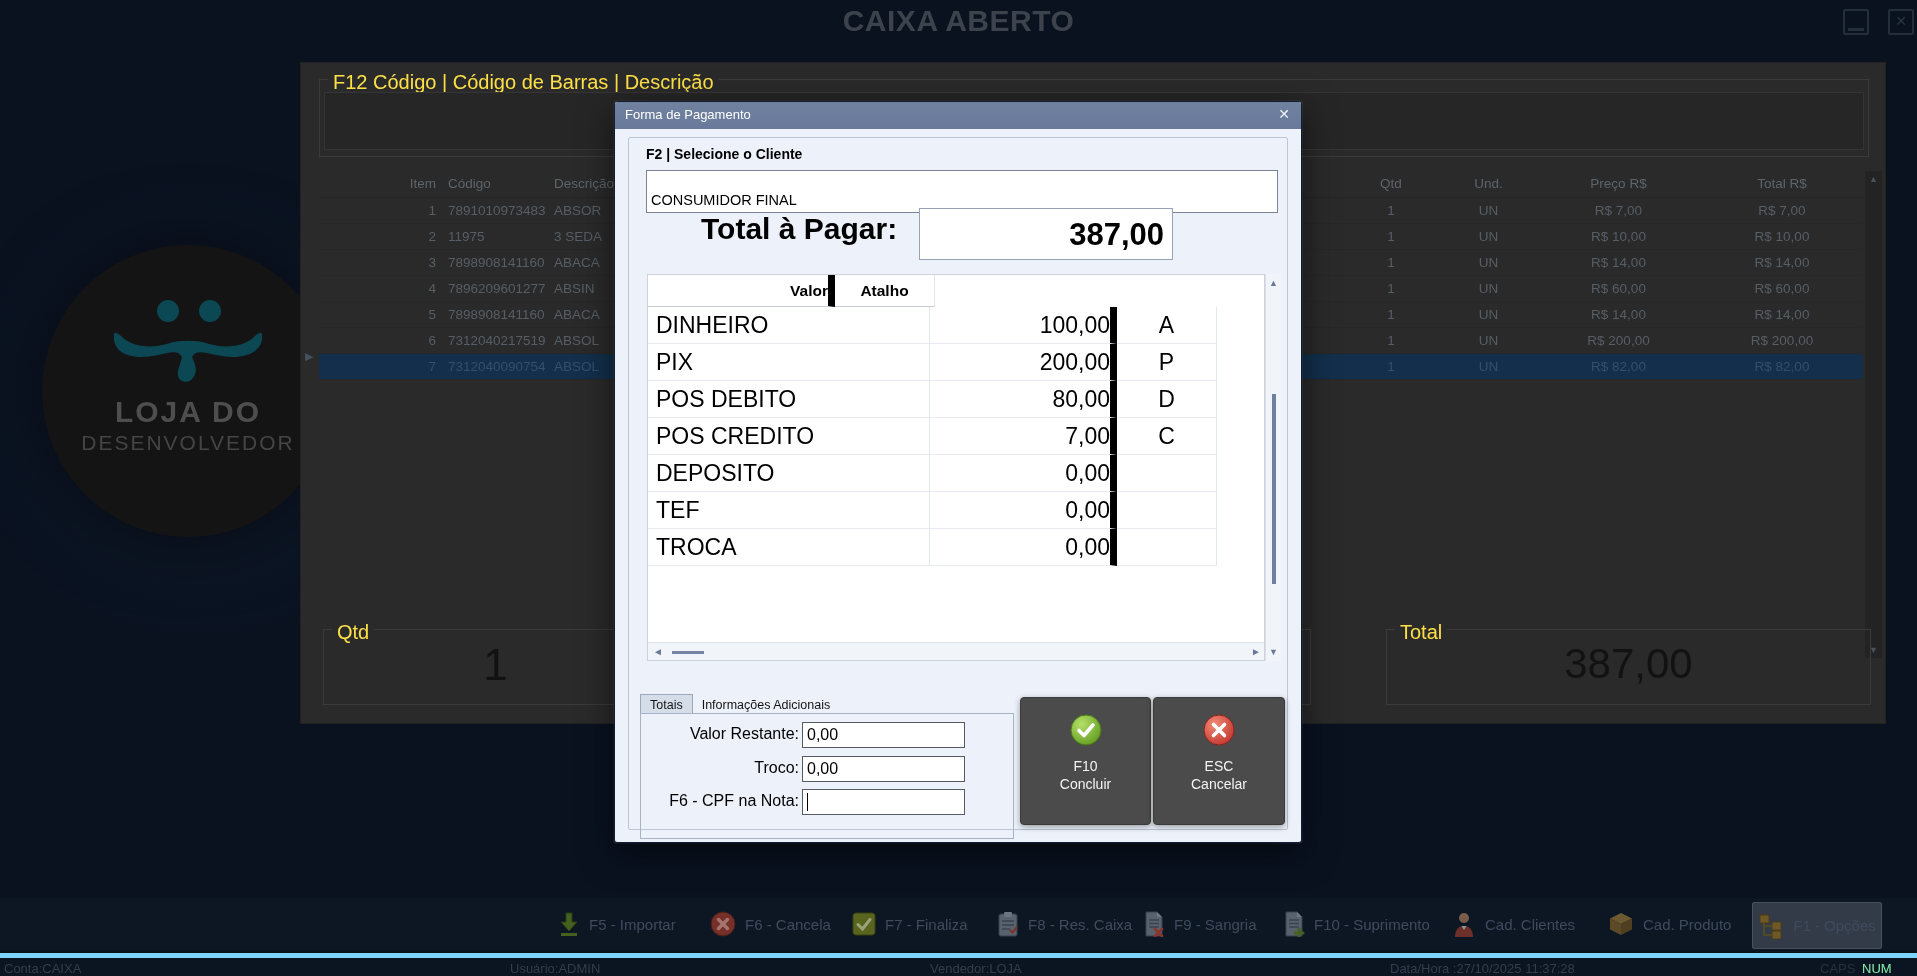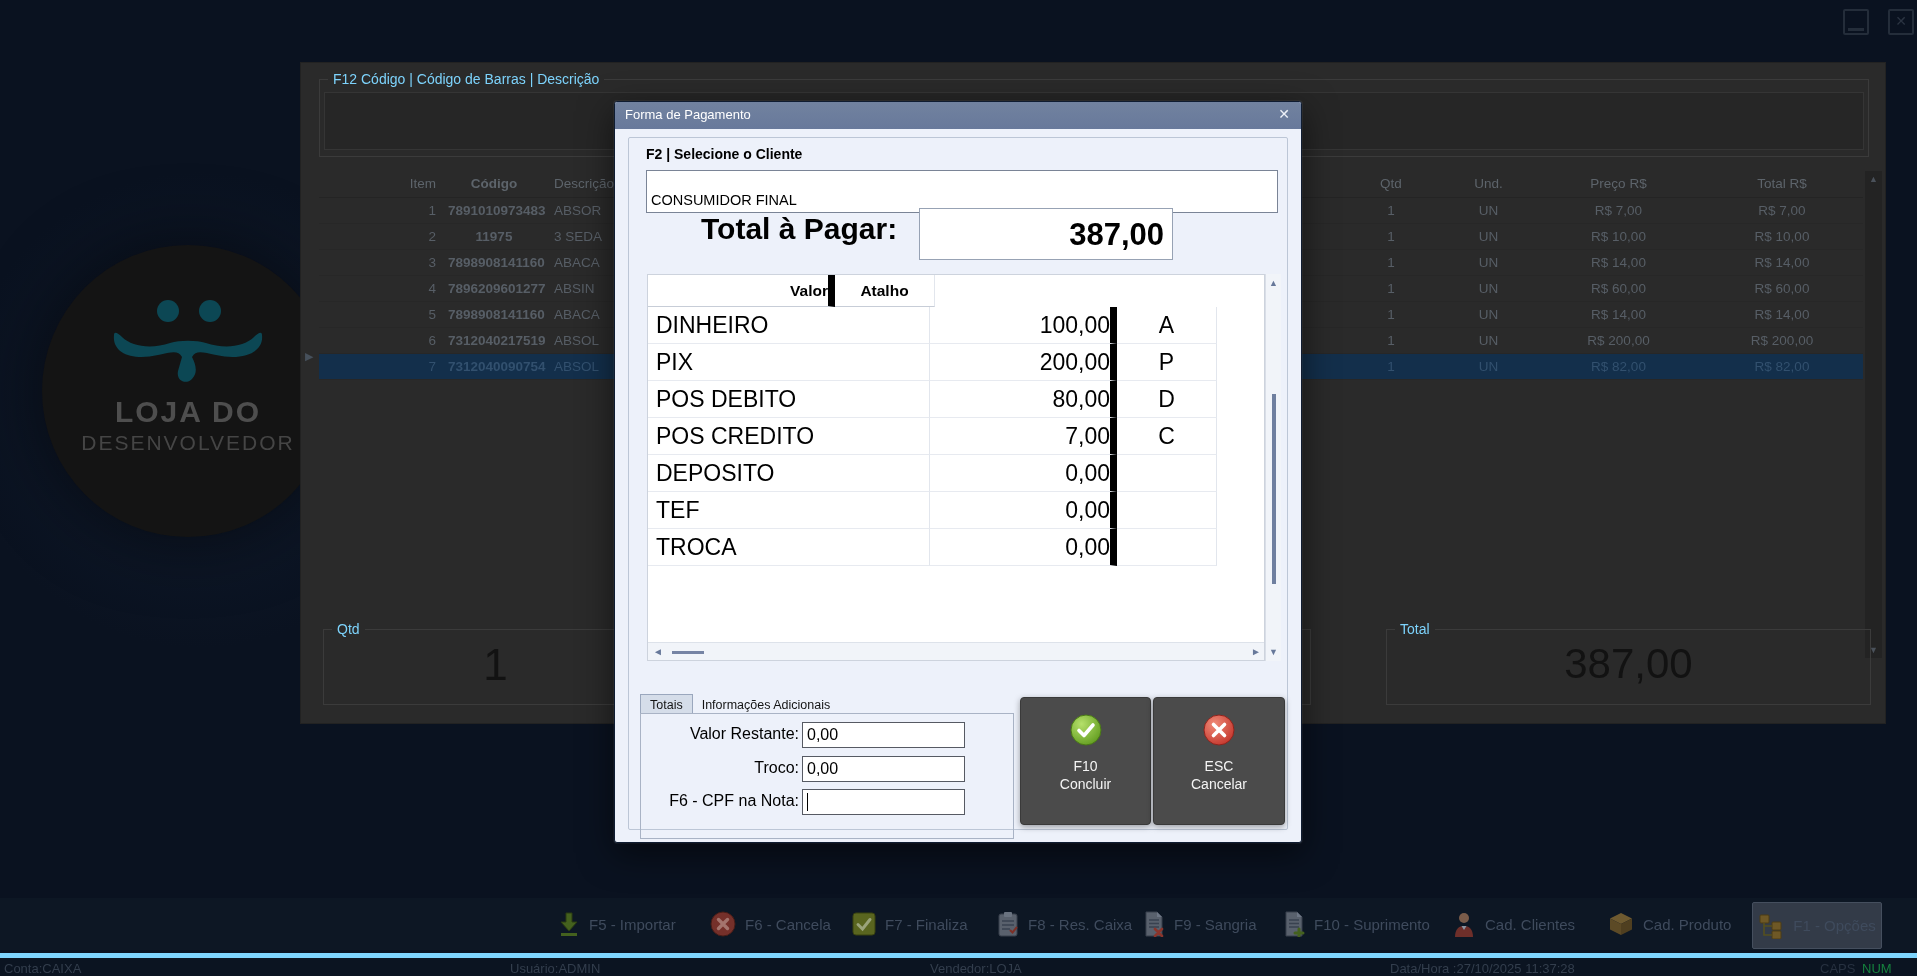--- a/index.html
+++ b/index.html
@@ -24,31 +24,31 @@
   .logo-l1{position:absolute;left:0;top:150px;width:100%;text-align:center;
     font-size:30px;font-weight:800;color:#4e4e4e;letter-spacing:2px;}
   .logo-l2{position:absolute;left:0;top:186px;width:100%;text-align:center;
     font-size:21px;color:#454545;letter-spacing:2px;}
 
   
   #main-panel{position:absolute;left:300px;top:62px;width:1584px;height:660px;
     background:#2a2a2a;border:1px solid #222;}
   .gbox{position:absolute;border:1px solid #3b3b3b;}
   .gbox-label{position:absolute;top:-9px;left:8px;background:#2a2a2a;padding:0 5px;
-    font-size:14px;color:#7dd3fc;white-space:nowrap;}
+    font-size:20px;color:#fde047;white-space:nowrap;}
   #f12-box{left:18px;top:16px;width:1548px;height:76px;}
   #f12-input{position:absolute;left:4px;top:12px;right:4px;bottom:6px;background:#262626;border:1px solid #353535;}
 
   #items-grid{position:absolute;left:18px;top:108px;width:1544px;}
   .ihead,.irow{display:grid;grid-template-columns:129px 98px 1fr 100px 95px 165px 162px;}
   .ihead{height:26px;line-height:26px;font-size:13.5px;color:#5d646b;border-bottom:1px solid #242424;}
   .irow{height:25px;line-height:25px;font-size:13.5px;color:#575e66;border-bottom:1px solid #272727;}
   .irow.selected{background:#132f4b;color:#32506e;}
   .c-item{text-align:right;padding-right:12px;}
-  .c-cod{text-align:center;padding-right:6px;overflow:hidden;white-space:nowrap;font-weight:bold;}
+  .c-cod{text-align:left;padding-right:6px;overflow:hidden;white-space:nowrap;}
   .c-desc{text-align:left;padding-left:8px;overflow:hidden;white-space:nowrap;}
   .c-qtd,.c-und,.c-preco,.c-total{text-align:center;overflow:hidden;white-space:nowrap;}
   #row-marker{position:absolute;left:4px;top:287px;font-size:11px;color:#46505b;}
   #items-vscroll{position:absolute;left:1564px;top:108px;width:17px;height:487px;background:#232323;}
   #items-vscroll .sarr{position:absolute;left:0;width:100%;text-align:center;font-size:9px;color:#4a515a;}
   #items-vscroll .up{top:3px;} #items-vscroll .dn{bottom:3px;}
 
   #qtd-box{left:22px;top:566px;width:343px;height:74px;}
   #mid-box{left:380px;top:566px;width:628px;height:74px;}
   #total-box{left:1085px;top:566px;width:483px;height:74px;}
@@ -60,21 +60,21 @@
   .tb-label{font-size:15px;color:#3f4b5d;white-space:nowrap;}
   .tb-opts{top:4px;height:45px;width:128px;background:#333b48;border:1px solid #454f5e;
     border-radius:2px;justify-content:center;}
   .tb-ico{display:inline-flex;}
 
   
   #statusbar{position:absolute;left:0;top:953px;width:1917px;height:23px;background:#0b1421;
     border-top:5px solid #7dd3fc;font-size:13px;color:#333e4d;text-decoration:underline;}
   #statusbar span{position:absolute;top:3px;white-space:nowrap;}
   #st-conta{left:4px;} #st-user{left:466px;margin-left:44px;} #st-vend{left:930px;} #st-data{left:1390px;}
-  #st-caps{left:1820px;color:#273140;} #st-num{left:1862px;color:#15803d;}
+  #st-caps{left:1820px;color:#273140;} #st-num{left:1862px;color:#86efac;}
 
   
   #dialog{position:absolute;left:614px;top:101px;width:686px;height:740px;background:#edf1fa;
     border:1px solid #0f1c31;border-radius:3px;
     box-shadow:0 10px 34px rgba(0,0,0,.55),0 0 0 1px rgba(255,255,255,.06);}
   #dlg-titlebar{position:absolute;left:0;top:0;width:100%;height:27px;border-radius:2px 2px 0 0;
     background:linear-gradient(#71829f,#68799b);}
   #dlg-title{position:absolute;left:10px;top:5px;font-size:13px;color:#fff;}
   #dlg-close{position:absolute;right:11px;top:4px;font-size:14px;color:#edf1f8;cursor:default;}
   #dlg-panel{position:absolute;left:13px;top:35px;width:658px;height:691px;
@@ -124,20 +124,21 @@
     box-shadow:0 2px 6px rgba(0,0,0,.35);}
   #btn-f10{left:405px;width:129px;} #btn-esc{left:538px;width:130px;}
   .dlg-btn .ic{margin-top:16px;margin-bottom:8px;}
   .dlg-btn .l1{line-height:18px;} .dlg-btn .l2{line-height:18px;}
 </style>
 </head>
 <body>
 
 <div id="screen">
 
+  <div class="win-title">CAIXA ABERTO</div>
   <div class="winbtn" id="btn-min"></div>
   <div class="winbtn" id="btn-close">✕</div>
 
   <div id="logo">
     <svg width="164" height="104" viewBox="0 0 164 104">
       <circle cx="62" cy="16" r="11" fill="#0c4754"></circle>
       <circle cx="104" cy="16" r="11" fill="#0c4754"></circle>
       <path fill="#0c4754" d="M8,40 C6,58 26,66 52,60 C66,57 72,55 76,62 L72,76 C70,86 80,90 86,84 C92,78 90,70 86,62 C90,55 96,57 110,60 C136,66 158,58 156,40 C156,36 152,38 148,42 C138,52 118,54 100,48 C90,45 74,45 64,48 C46,54 26,52 16,42 C12,38 8,36 8,40 Z"></path>
     </svg>
     <div class="logo-l1">LOJA DO</div>

